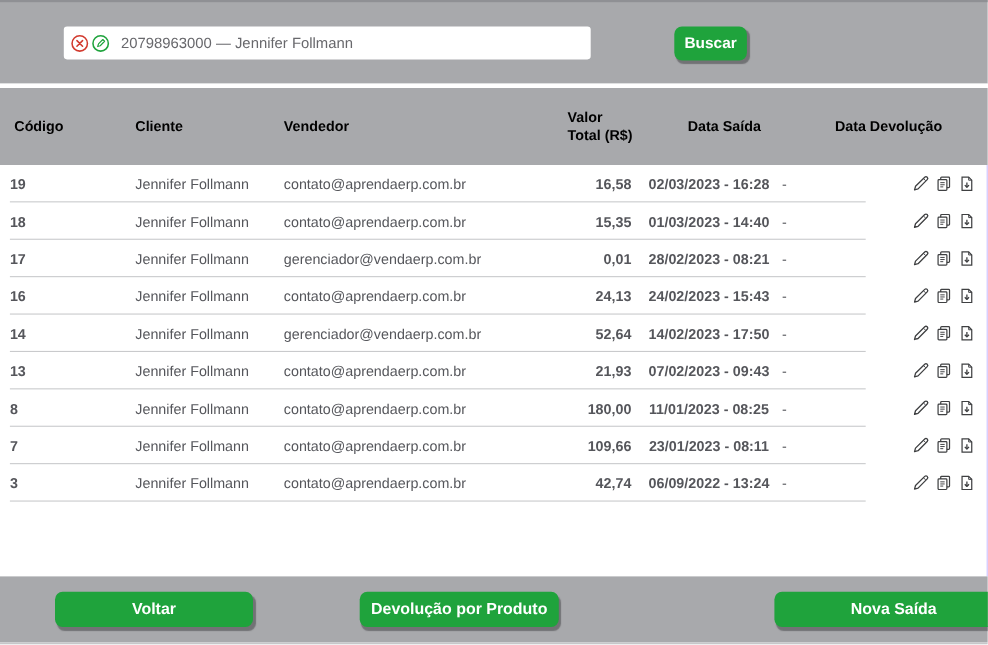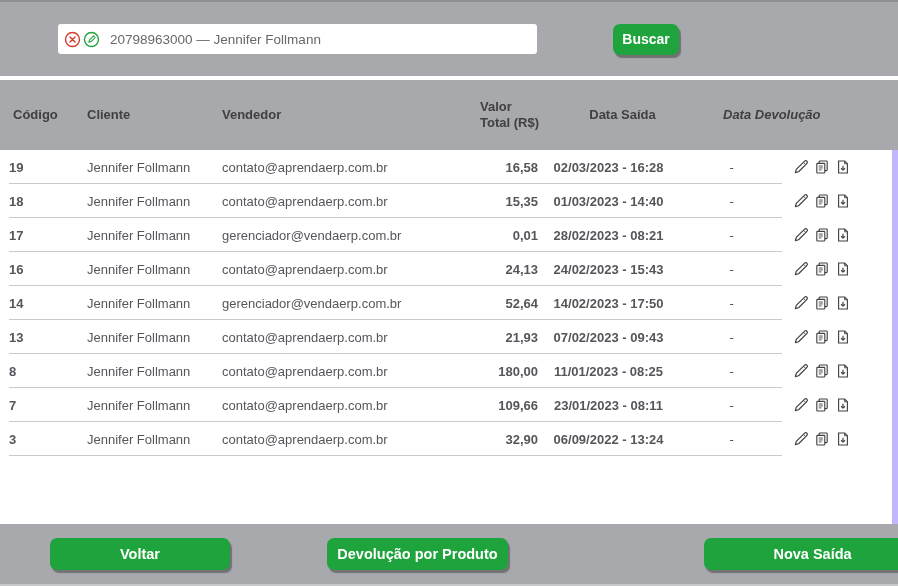--- a/index.html
+++ b/index.html
@@ -36,43 +36,43 @@
     background:var(--accent-green);color:#fff;border:none;cursor:pointer;
     font-family:"Liberation Sans", sans-serif;font-weight:bold;
     border-radius:7px;box-shadow:2px 3px 1px rgba(70,70,72,.55);
   }
   .buscar-btn{margin-left:76px;width:66px;height:31px;font-size:14px;}
 
   
   .gap{height:4px;background:#fff;}
   .thead{
     height:70px;background:var(--bar-gray);display:flex;align-items:center;
-    color:#404040;font-weight:bold;font-size:13px;
+    color:#000000;font-weight:bold;font-size:13px;
   }
   .hcell{line-height:1.2;}
   .tbody{
-    height:374px;background:#fff;border-right:6px solid #c4b5fd;
+    height:374px;background:#fff;border-right:1px solid #c4b5fd;
   }
   .trow{
     height:34px;display:flex;align-items:center;position:relative;
     font-size:13px;color:var(--row-text);
   }
   .trow::after{
     content:"";position:absolute;left:9px;right:110px;bottom:0;
     border-bottom:1px solid #c9cacc;
   }
   .c-codigo{width:87px;padding-left:9px;font-weight:bold;}
   .thead .c-codigo{padding-left:13px;}
-  .c-cliente{width:135px;}
+  .c-cliente{width:135px;margin-left:36px;}
   .c-vendedor{width:258px;}
   .c-valor{width:62px;text-align:left;font-weight:bold;}
   .trow .c-valor{text-align:right;padding-right:4px;}
   .c-saida{width:133px;text-align:center;font-weight:bold;}
   .thead .c-saida{padding-left:28px;}
-  .c-devolucao{width:113px;text-align:center;font-weight:normal;font-style:italic;}
+  .c-devolucao{width:113px;text-align:left;font-weight:normal;}
   .thead .c-devolucao{padding-left:48px;font-weight:bold;white-space:nowrap;}
   .c-actions{flex:1;display:flex;align-items:center;gap:5px;padding-left:5px;}
   .act{display:inline-flex;align-items:center;cursor:pointer;}
 
   
   .footer{
     position:absolute;left:0;top:524px;width:898px;height:60px;
     background:var(--bar-gray);
   }
   .footer .btn{position:absolute;top:14px;height:32px;font-size:14.5px;}
@@ -372,21 +372,21 @@
             <path d="M7.6 11.6l2.4 2.4 2.4-2.4" stroke-width="1.5" stroke-linejoin="round"></path>
           </svg>
         </span>
       </div>
     </div>
 
     <div class="trow">
       <div class="c-codigo">3</div>
       <div class="c-cliente">Jennifer Follmann</div>
       <div class="c-vendedor">contato@aprendaerp.com.br</div>
-      <div class="c-valor">32,90</div>
+      <div class="c-valor">42,74</div>
       <div class="c-saida">06/09/2022 - 13:24</div>
       <div class="c-devolucao">-</div>
       <div class="c-actions">
         <span class="act">
           <svg width="16" height="16" viewBox="0 0 20 20" fill="none" stroke="#3f4042" stroke-width="1.5" stroke-linejoin="round">
             <path d="M3 17l1.1-4L14.6 2.6c.8-.8 2-.8 2.8 0s.8 2 0 2.8L7 15.9 3 17z"></path>
             <path d="M13.4 4.4l2.2 2.2" stroke-width="1.1"></path>
           </svg>
         </span>
         <span class="act">

